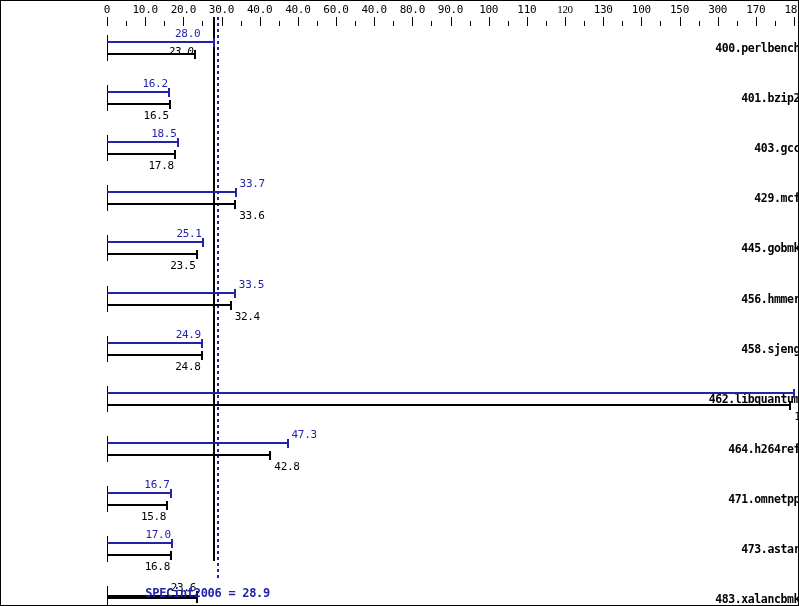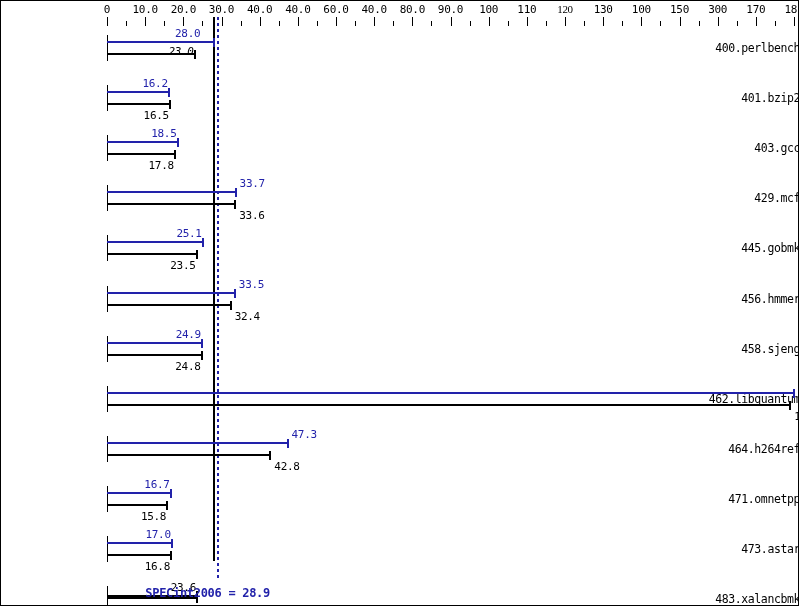--- a/index.html
+++ b/index.html
@@ -58,21 +58,21 @@
     position: absolute;
     left: 0;
     width: 799px;
   }
   .row-label {
     position: absolute;
     right: 0;
     width: 103px;
     text-align: right;
     font-size: 11.5px;
-    font-weight: normal;
+    font-weight: bold;
     color: #000000;
     white-space: nowrap;
     letter-spacing: -0.4px;
   }
   .row-stem {
     position: absolute;
     width: 1px;
     background: #000000;
   }
   .bar {

